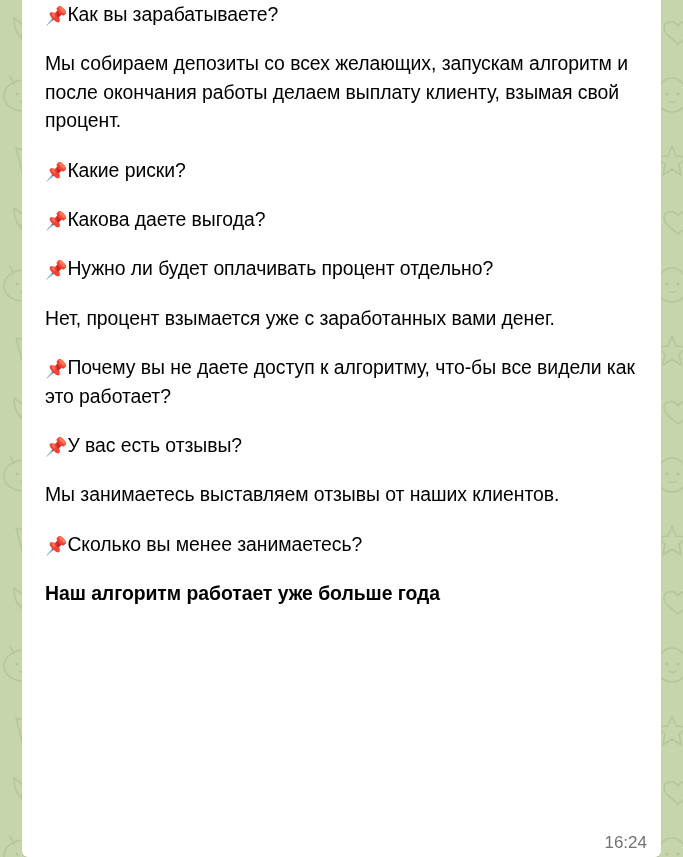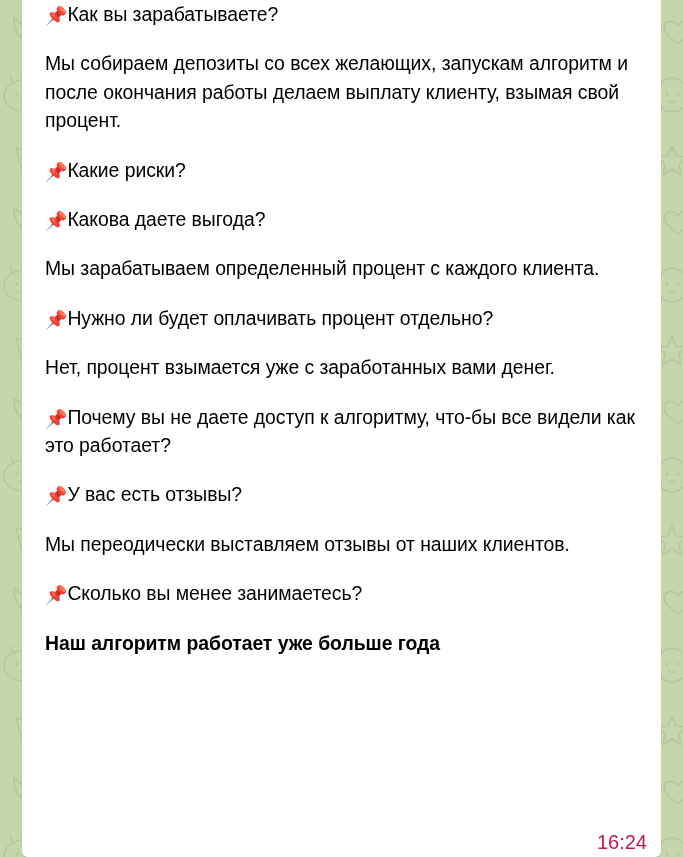--- a/index.html
+++ b/index.html
@@ -80,23 +80,23 @@
     line-height: 1;
     vertical-align: -1px;
     margin-right: 0px;
   }
 
   
   #message-meta {
     position: absolute;
     right: 14px;
     bottom: 6px;
-    font-size: 20px;
+    font-size: 17px;
     line-height: 17px;
-    color: #be185d;
+    color: #737373;
     white-space: nowrap;
     user-select: none;
     text-align: right;
   }
 </style>
 </head>
 <body>
 
 <div id="chat-wallpaper">
   <svg class="doodle-layer" width="683" height="857" viewBox="0 0 683 857" xmlns="http://www.w3.org/2000/svg">
@@ -141,26 +141,25 @@
 </div>
 
 <div id="message-row">
   <div id="message-bubble">
 
     <div id="message-text">
         <p><span class="pin-icon">📌</span><span>Как вы зарабатываете?</span></p>
         <p><span>Мы собираем депозиты со всех желающих, запускам алгоритм и после окончания работы делаем выплату клиенту, взымая свой процент.</span></p>
         <p><span class="pin-icon">📌</span><span>Какие риски?</span></p>
         <p><span class="pin-icon">📌</span><span>Какова даете выгода?</span></p>
-        <p><span>Мы зарабатываем определенный процент с каждого клиента.</span></p>
         <p><span class="pin-icon">📌</span><span>Нужно ли будет оплачивать процент отдельно?</span></p>
         <p><span>Нет, процент взымается уже с заработанных вами денег.</span></p>
         <p><span class="pin-icon">📌</span><span>Почему вы не даете доступ к алгоритму, что-бы все видели как это работает?</span></p>
         <p><span class="pin-icon">📌</span><span>У вас есть отзывы?</span></p>
-        <p><span>Мы переодически выставляем отзывы от наших клиентов.</span></p>
+        <p><span>Мы занимаетесь выставляем отзывы от наших клиентов.</span></p>
         <p><span class="pin-icon">📌</span><span>Сколько вы менее занимаетесь?</span></p>
         <p><span>Наш алгоритм работает уже больше года</span></p>
       </div>
 
     <div id="message-meta">16:24</div>
 
   </div>
 </div>
 
 </body></html>

